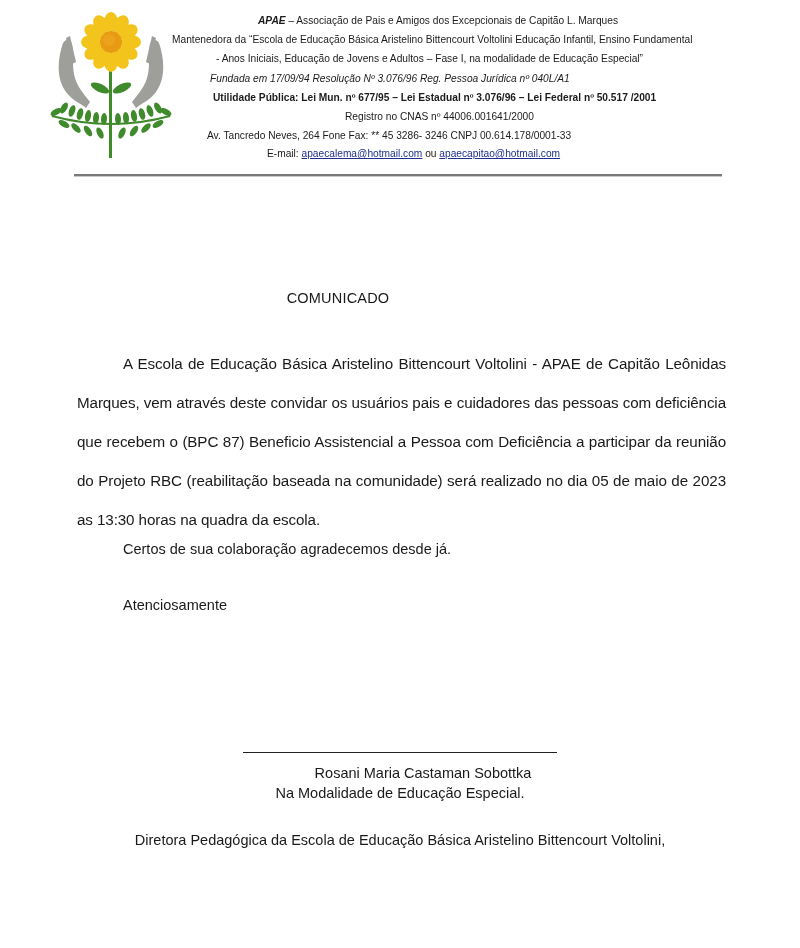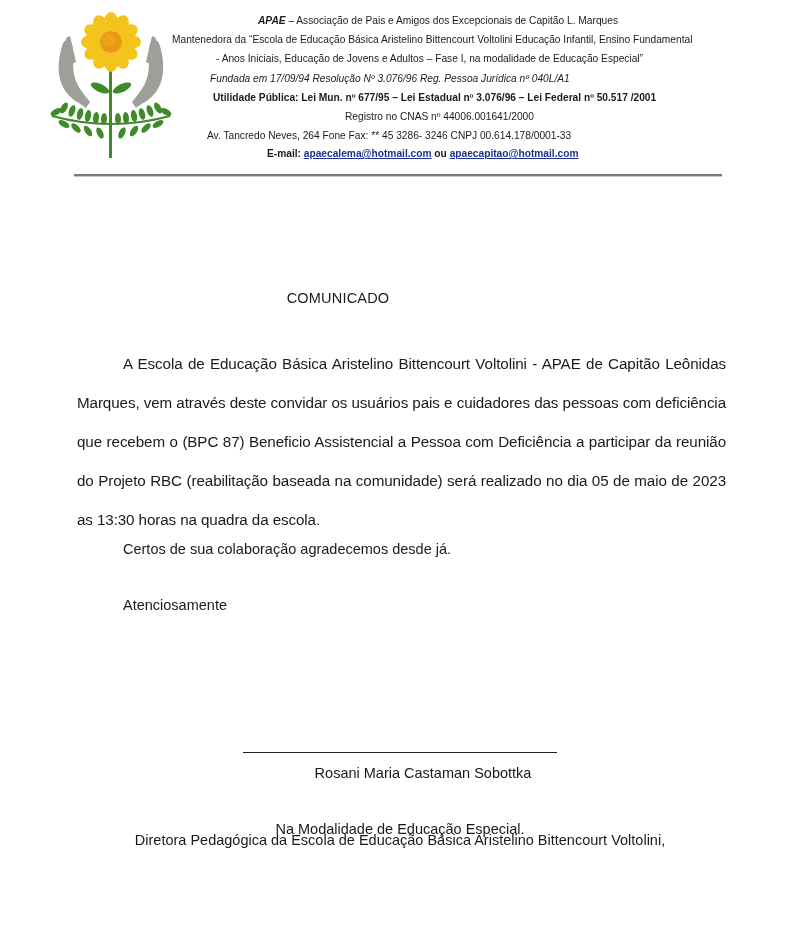--- a/index.html
+++ b/index.html
@@ -92,29 +92,29 @@
 
 <div class="hdr" style="left:258px; top:14px;">
   <b>APAE</b><span> – Associação de Pais e Amigos dos Excepcionais de Capitão L. Marques</span>
 </div>
 <div class="hdr" style="left:172px; top:33px;">Mantenedora da “Escola de Educação Básica Aristelino Bittencourt Voltolini Educação Infantil, Ensino Fundamental</div>
 <div class="hdr" style="left:216px; top:52px;">- Anos Iniciais, Educação de Jovens e Adultos – Fase I, na modalidade de Educação Especial”</div>
 <div class="hdr" style="left:210px; top:72px;font-style:italic;">Fundada em 17/09/94  Resolução Nº 3.076/96 Reg. Pessoa Jurídica nº 040L/A1</div>
 <div class="hdr" style="left:213px; top:91px;font-weight:bold;">Utilidade Pública: Lei Mun. nº 677/95 – Lei Estadual nº 3.076/96 – Lei Federal nº 50.517 /2001</div>
 <div class="hdr" style="left:345px; top:110px;">Registro no CNAS nº 44006.001641/2000</div>
 <div class="hdr" style="left:207px; top:129px;">Av. Tancredo Neves, 264 Fone Fax: ** 45 3286- 3246 CNPJ 00.614.178/0001-33</div>
-<div class="hdr" style="left:267px; top:147px;font-weight:bold;">
+<div class="hdr" style="left:267px; top:147px;">
   <span>E-mail: </span><a href="#">apaecalema@hotmail.com</a><span> ou </span><a href="#">apaecapitao@hotmail.com</a>
 </div>
 
 <div class="rule"></div>
 
 <div class="title">COMUNICADO</div>
 
 <div class="para">A Escola de Educação Básica Aristelino Bittencourt Voltolini - APAE de Capitão Leônidas Marques, vem através deste convidar os usuários pais e cuidadores das pessoas com deficiência  que recebem o (BPC 87)  Beneficio Assistencial a Pessoa com Deficiência a participar da reunião do Projeto RBC (reabilitação baseada na comunidade) será realizado no dia 05 de maio de 2023 as 13:30 horas na quadra da escola.</div>
 
 <div class="line" style="top:541px;">Certos de sua colaboração agradecemos desde já.</div>
 <div class="line" style="top:597px;">Atenciosamente</div>
 
 <div class="sigline"></div>
 <div class="center" style="top:765px;padding-left:23px;">Rosani Maria Castaman Sobottka</div>
 <div class="center" style="top:793px;margin-top:39px;">Diretora Pedagógica da Escola de Educação Básica Aristelino Bittencourt Voltolini,</div>
-<div class="center" style="top:821px;text-align:center;">Na Modalidade de Educação Especial.</div>
+<div class="center" style="top:785px;text-align:center;">Na Modalidade de Educação Especial.</div>
 
 </body></html>

